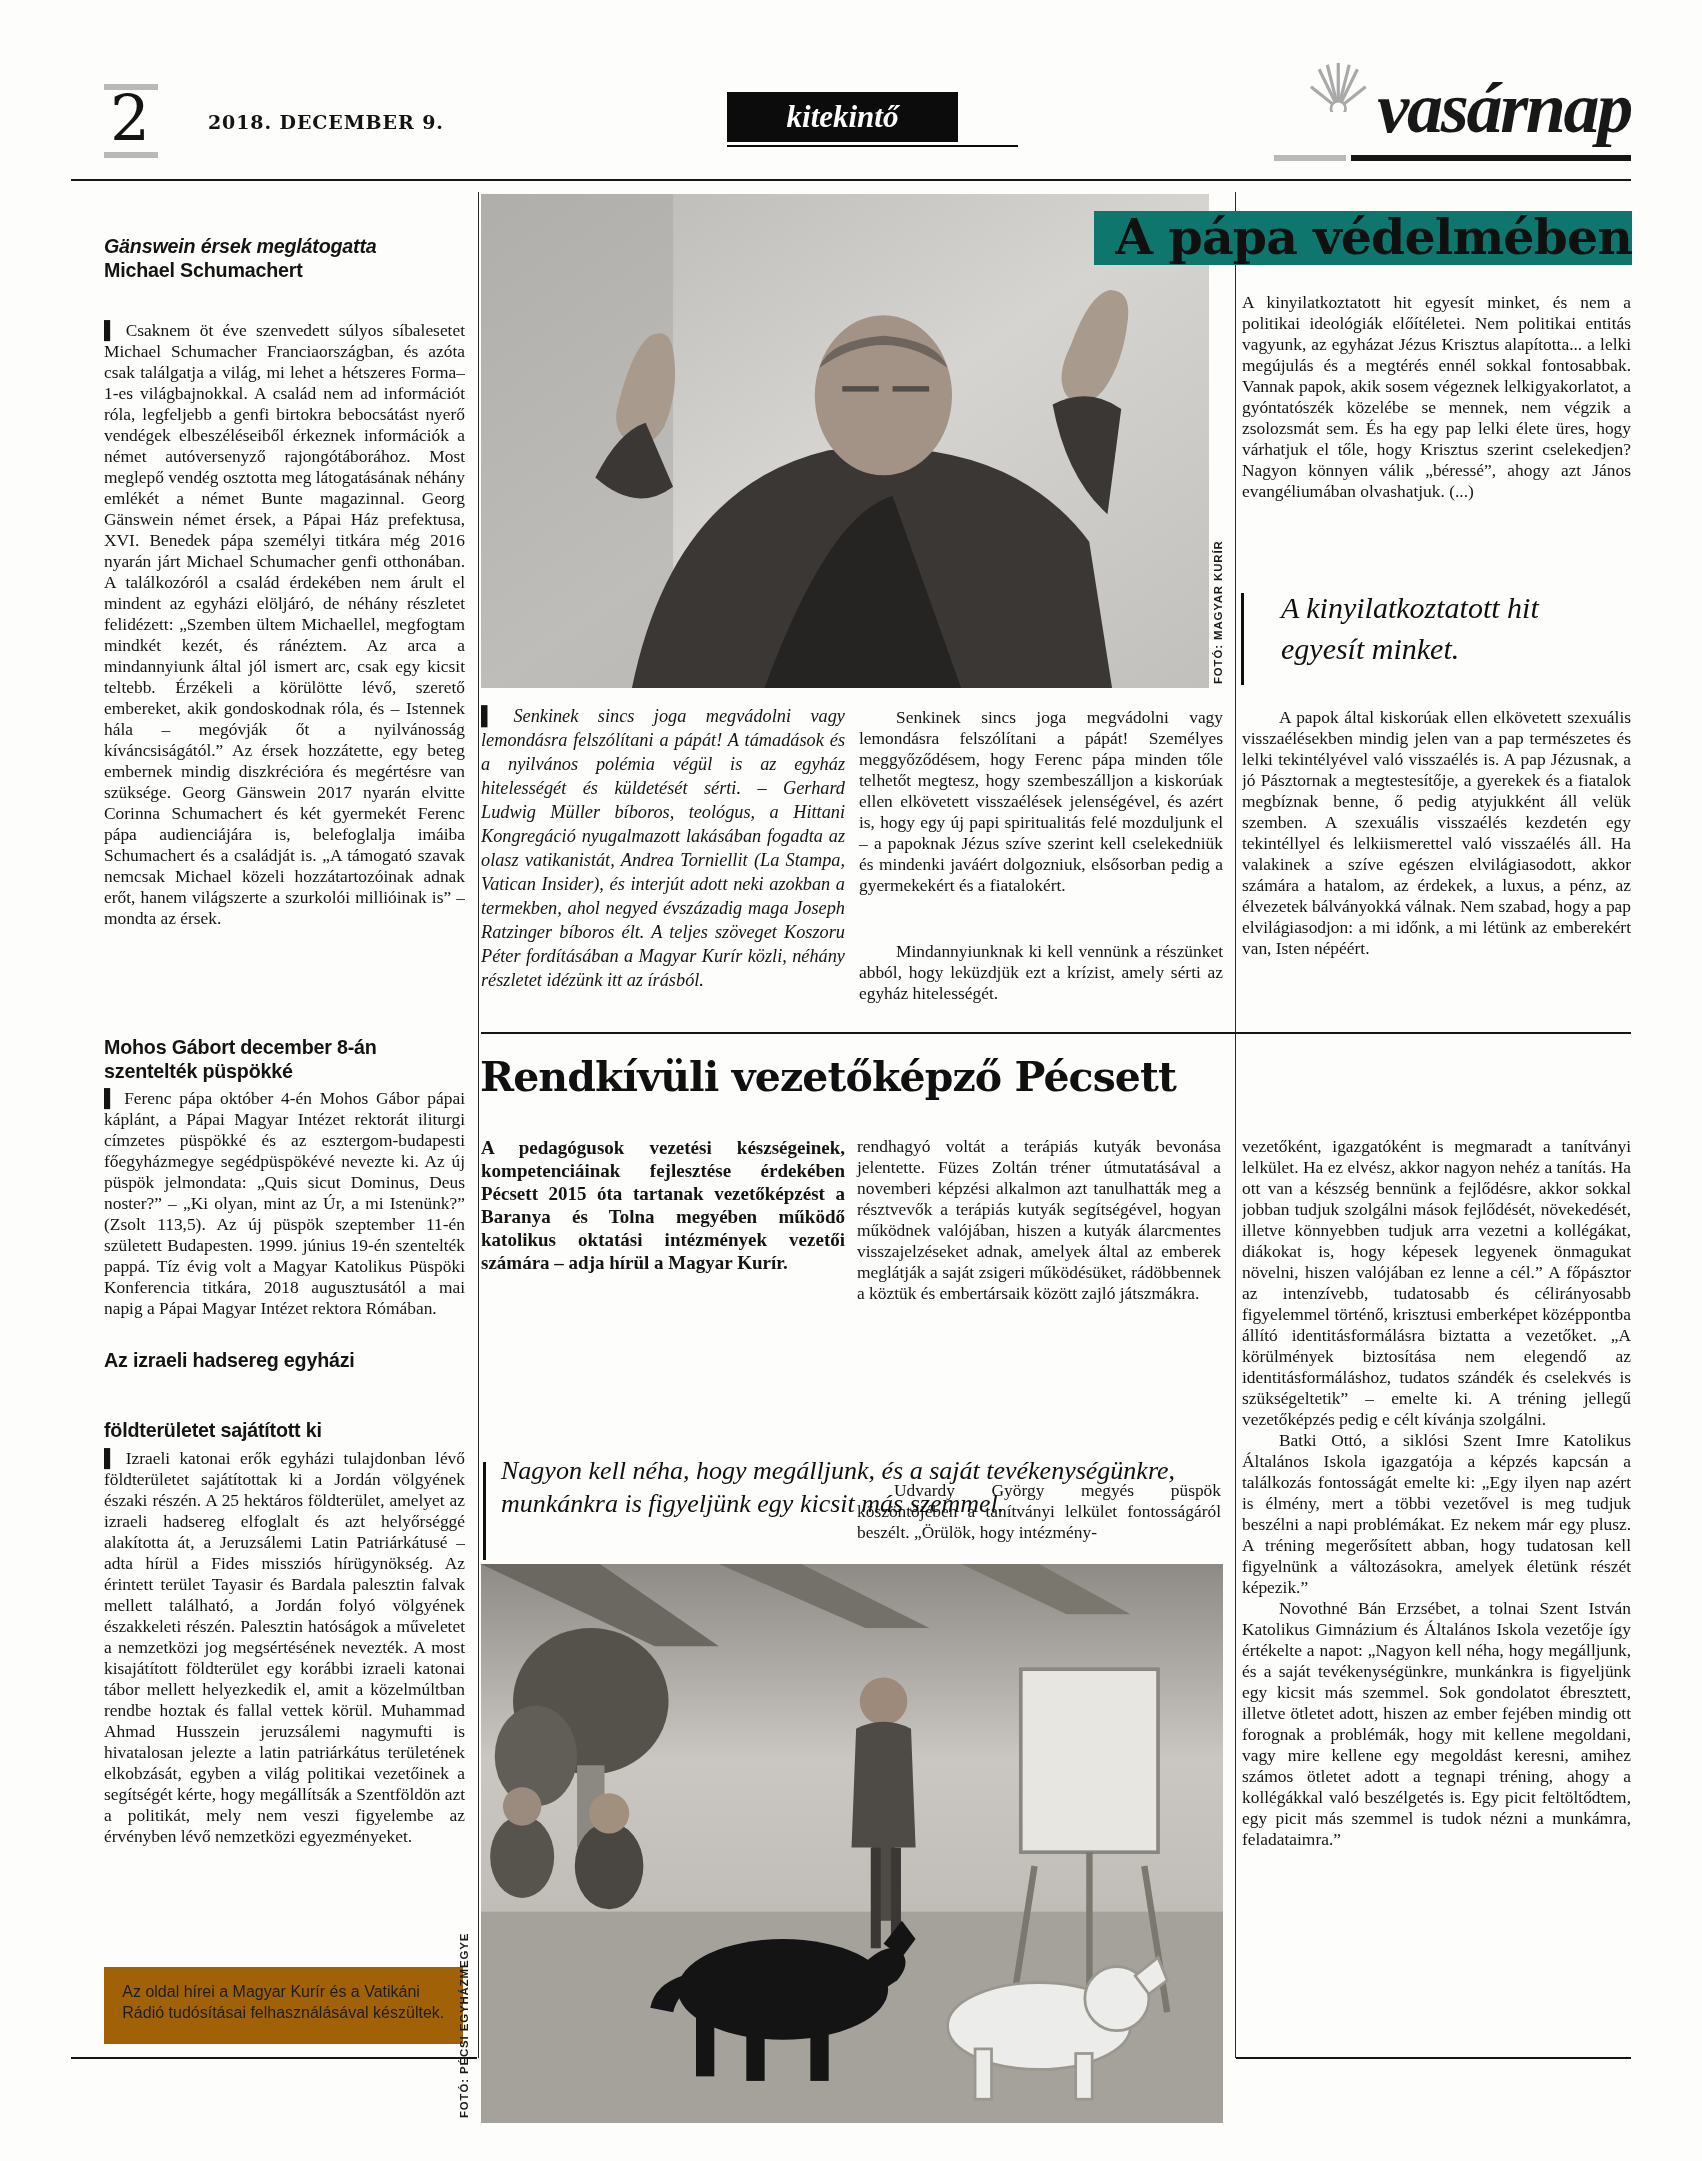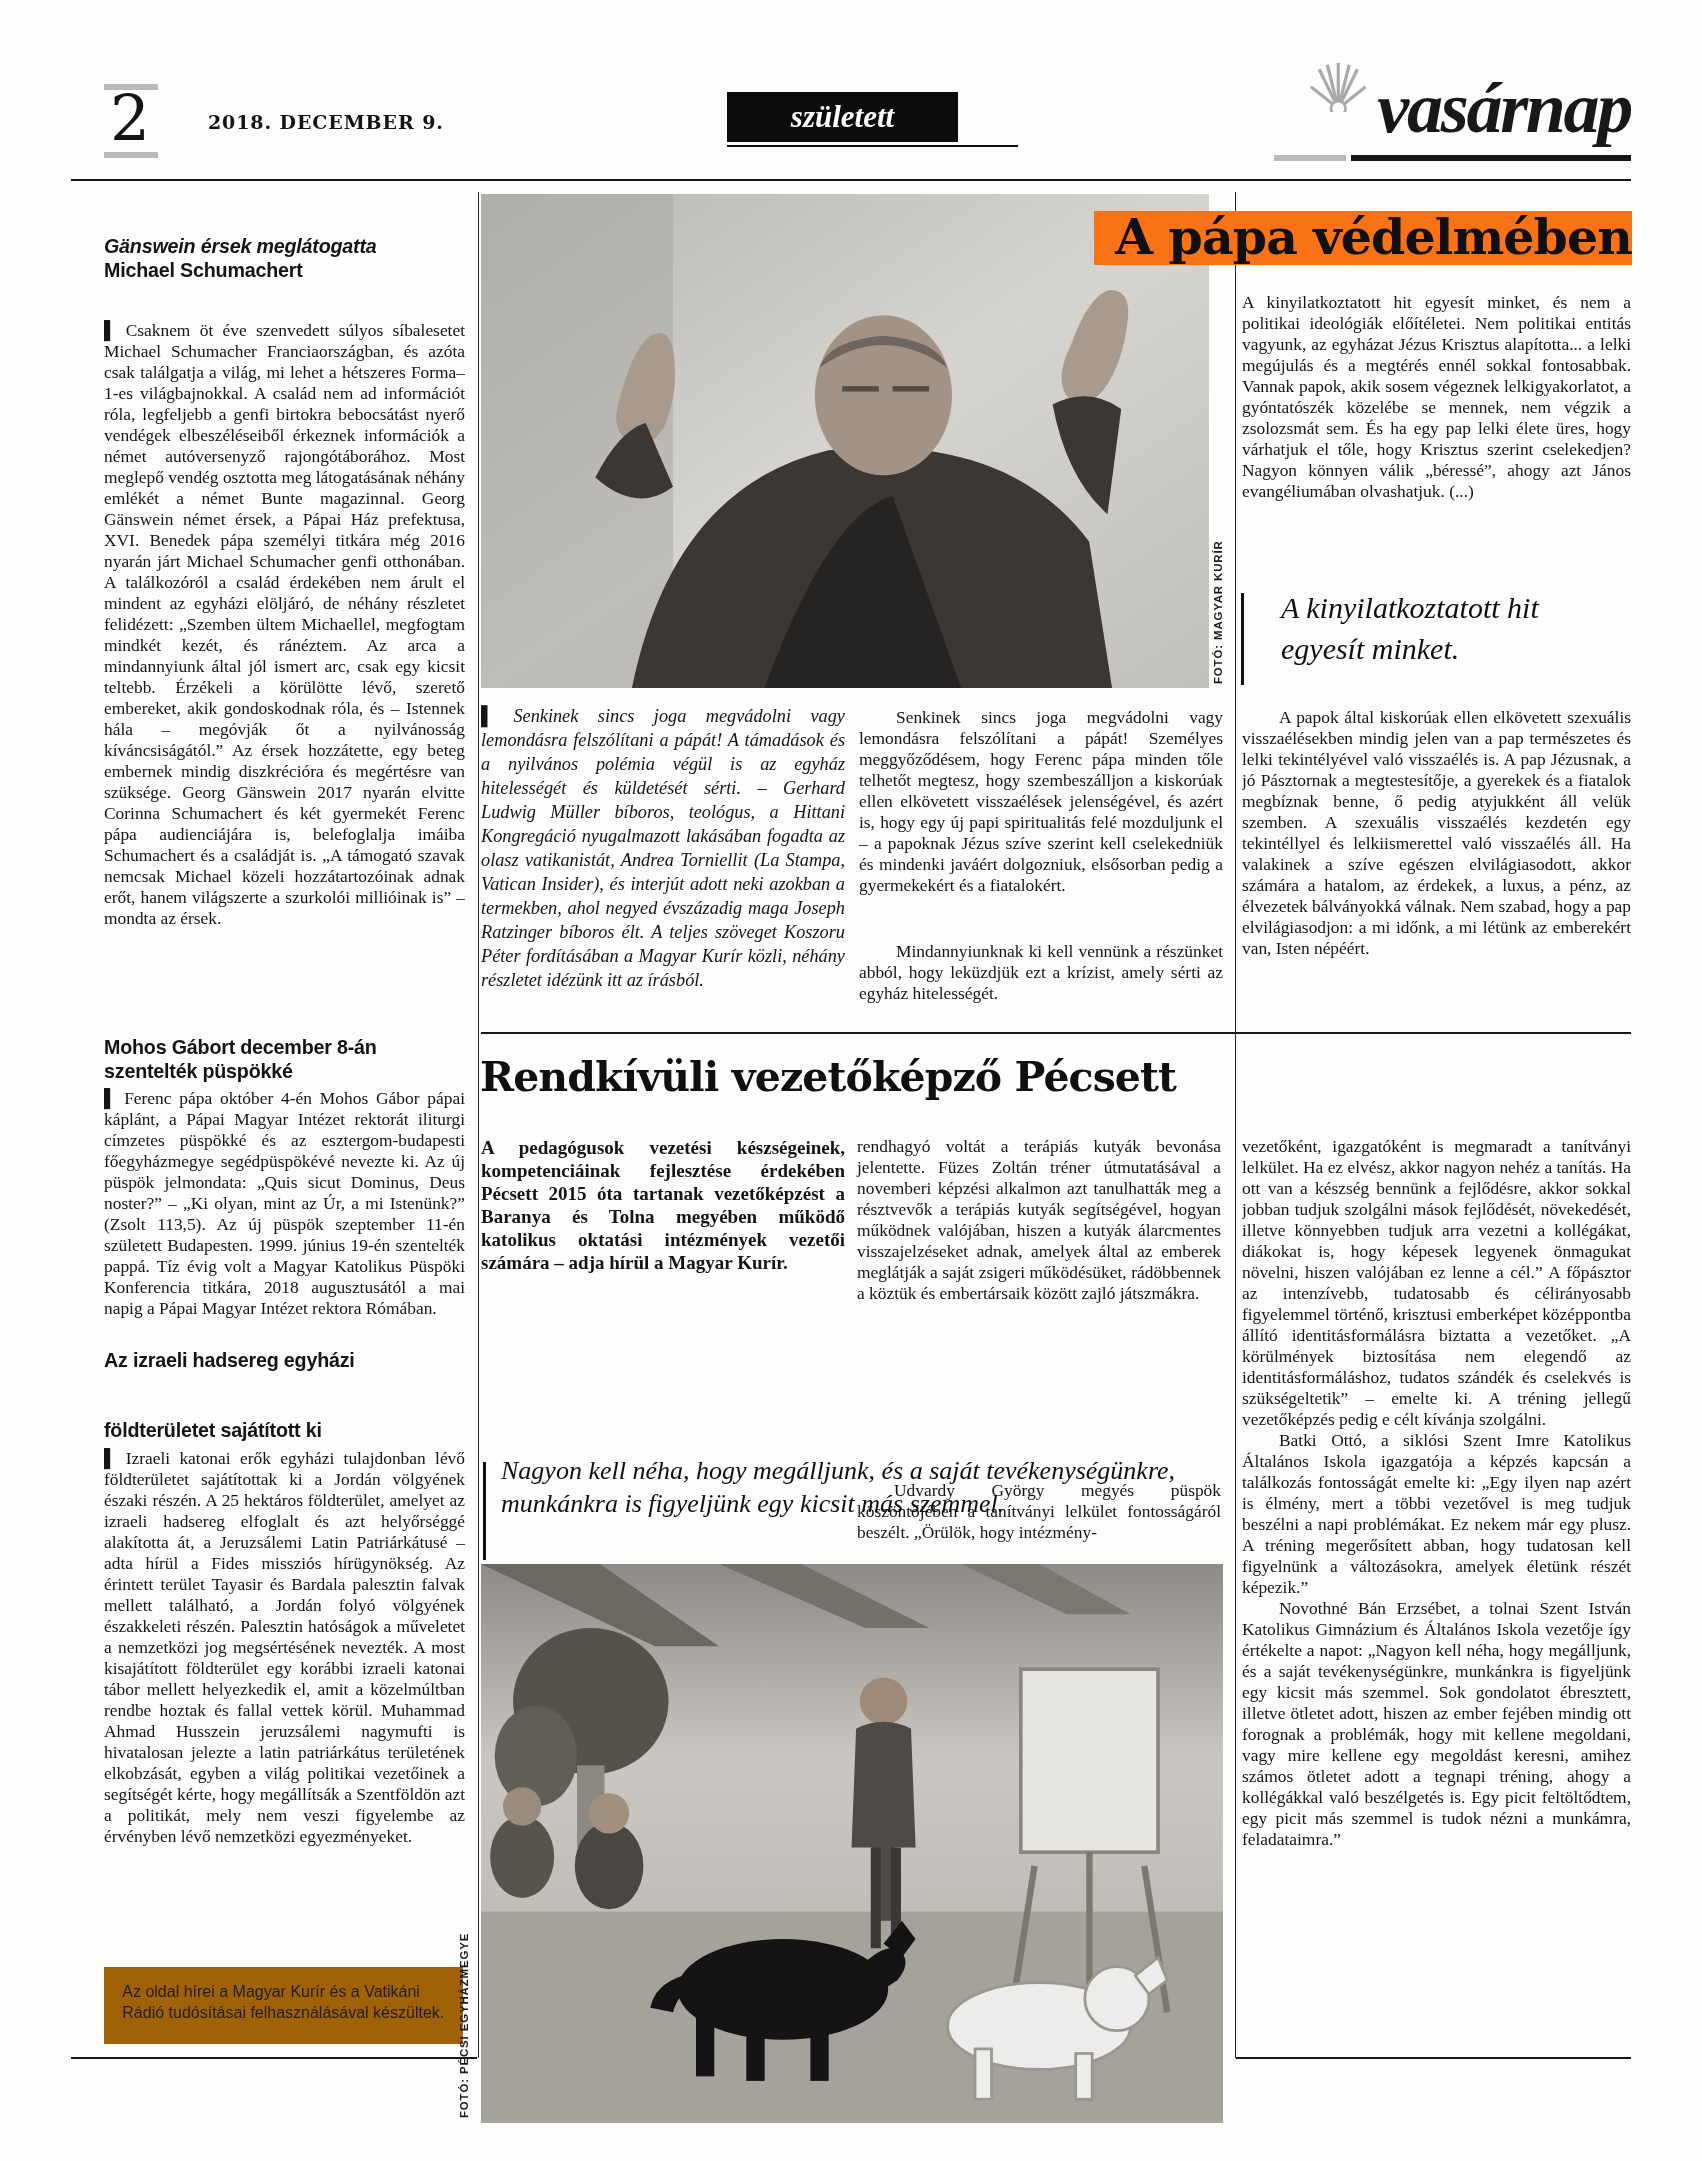--- a/index.html
+++ b/index.html
@@ -40,21 +40,21 @@
 </head>
 <body>
 
 <div class="page">
 
   <div class="abs graybar" style="left:104px;top:84px;width:54px;"></div>
   <div class="abs pagenum" style="left:110px;top:88px;">2</div>
   <div class="abs graybar" style="left:104px;top:152px;width:54px;"></div>
   <div class="abs date" style="left:208px;top:111px;">2018. DECEMBER 9.</div>
 
-  <div class="abs kitekinto-box" style="left:727px;top:92px;width:231px;height:50px;">született</div>
+  <div class="abs kitekinto-box" style="left:727px;top:92px;width:231px;height:50px;">kitekintő</div>
   <div class="abs kitekinto-line" style="left:727px;top:145px;width:291px;"></div>
 
   <div class="abs" style="left:1310px;top:59px;width:57px;height:53px;">
     <svg width="57" height="53" viewBox="0 0 125 115">
       <g stroke="#a9a9a9" stroke-width="7" fill="none">
         <line x1="62" y1="108" x2="62" y2="8"></line>
         <line x1="62" y1="108" x2="20" y2="22"></line>
         <line x1="62" y1="108" x2="104" y2="22"></line>
         <line x1="62" y1="108" x2="2" y2="60"></line>
         <line x1="62" y1="108" x2="122" y2="60"></line>
@@ -112,21 +112,21 @@
       <g fill="#a89a8d">
         <path d="M300 460 q30 -120 70 -150 q40 -20 50 30 q15 90 -20 170 q-40 60 -80 30 q-35 -30 -20 -80 Z"></path>
         <path d="M1290 330 q40 -110 85 -120 q45 0 40 60 q-10 100 -55 160 q-45 50 -80 10 q-25 -40 10 -110 Z"></path>
       </g>
       <path d="M250 620 Q300 520 360 500 L420 640 Q340 700 250 620 Z" fill="#3a3734"></path>
       <path d="M1250 460 Q1330 420 1400 470 L1370 700 Q1280 620 1250 460 Z" fill="#3a3734"></path>
     </svg>
   </div>
   <div class="abs vcredit" style="left:1212px;top:510px;height:174px;">FOTÓ: MAGYAR KURÍR</div>
 
-  <div class="abs headline-serif" style="left:1094px;top:211px;width:538px;font-size:49px;line-height:1.1;text-align:right;background:#f97316;letter-spacing:-0.9px;">A pápa védelmében</div>
+  <div class="abs headline-serif" style="left:1094px;top:211px;width:538px;font-size:49px;line-height:1.1;text-align:right;background:#0f766e;letter-spacing:-0.9px;">A pápa védelmében</div>
 
   <div class="abs body-text" style="left:1242px;top:292px;width:389px;height:280px;overflow:hidden;">A kinyilatkoztatott hit egyesít minket, és nem a politikai ideológiák előítéletei. Nem politikai entitás vagyunk, az egyházat Jézus Krisztus alapította... a lelki megújulás és a megtérés ennél sokkal fontosabbak. Vannak papok, akik sosem végeznek lelkigyakorlatot, a gyóntatószék közelébe se mennek, nem végzik a zsolozsmát sem. És ha egy pap lelki élete üres, hogy várhatjuk el tőle, hogy Krisztus szerint cselekedjen? Nagyon könnyen válik „béressé”, ahogy azt János evangéliumában olvashatjuk. (...)</div>
 
   <div class="abs qbar" style="left:1241px;top:593px;height:92px;"></div>
   <div class="abs pullquote" style="left:1281px;top:587px;width:339px;font-size:30px;line-height:41px;">A kinyilatkoztatott hit egyesít minket.</div>
 
   <div class="abs body-text indent" style="left:1242px;top:707px;width:389px;height:316px;overflow:hidden;">A papok által kiskorúak ellen elkövetett szexuális visszaélésekben mindig jelen van a pap természetes és lelki tekintélyével való visszaélés is. A pap Jézusnak, a jó Pásztornak a megtestesítője, a gyerekek és a fiatalok megbíznak benne, ő pedig atyjukként áll velük szemben. A szexuális visszaélés kezdetén egy tekintéllyel és lelkiismerettel való visszaélés áll. Ha valakinek a szíve egészen elvilágiasodott, akkor számára a hatalom, az érdekek, a luxus, a pénz, az élvezetek bálványokká válnak. Nem szabad, hogy a pap elvilágiasodjon: a mi időnk, a mi létünk az emberekért van, Isten népéért.</div>
 
   <div class="abs caption-lead" style="left:481px;top:704px;width:364px;height:320px;overflow:hidden;">▌ Senkinek sincs joga megvádolni vagy lemondásra felszólítani a pápát! A támadások és a nyilvános polémia végül is az egyház hitelességét és küldetését sérti. – Gerhard Ludwig Müller bíboros, teológus, a Hittani Kongregáció nyugalmazott lakásában fogadta az olasz vatikanistát, Andrea Torniellit (La Stampa, Vatican Insider), és interjút adott neki azokban a termekben, ahol negyed évszázadig maga Joseph Ratzinger bíboros élt. A teljes szöveget Koszoru Péter fordításában a Magyar Kurír közli, néhány részletet idézünk itt az írásból.</div>
   <div class="abs body-text indent" style="left:859px;top:707px;width:364px;">Senkinek sincs joga megvádolni vagy lemondásra felszólítani a pápát! Személyes meggyőződésem, hogy Ferenc pápa minden tőle telhetőt megtesz, hogy szembeszálljon a kiskorúak ellen elkövetett visszaélések jelenségével, és azért is, hogy egy új papi spiritualitás felé mozduljunk el – a papoknak Jézus szíve szerint kell cselekedniük és mindenki javáért dolgozniuk, elsősorban pedig a gyermekekért és a fiatalokért.</div>

